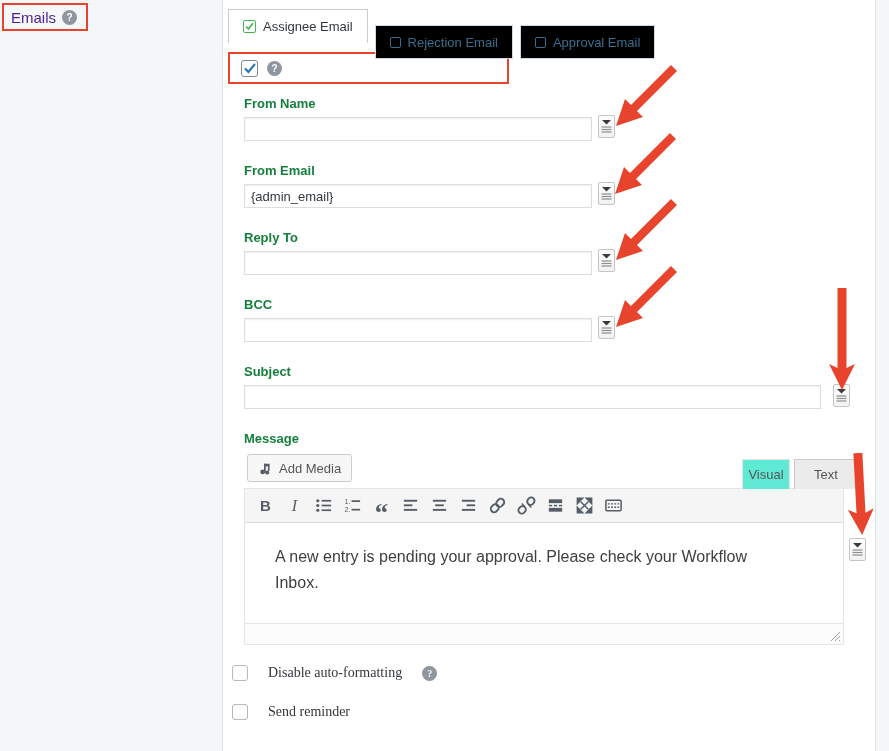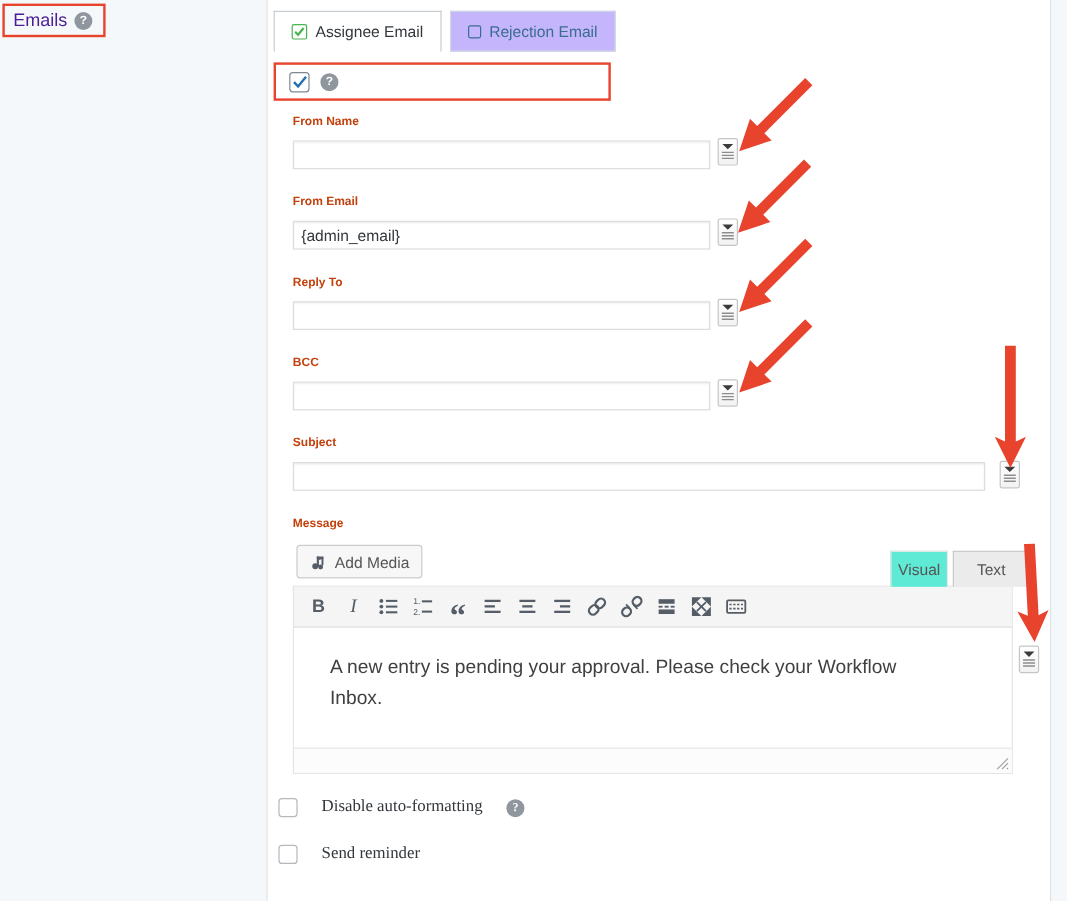--- a/index.html
+++ b/index.html
@@ -41,21 +41,21 @@
   .tabs-row { left:228px; top:9px; display:flex; gap:7px; z-index:3; }
   .tab {
     height:33px; display:flex; align-items:center; gap:7px;
     padding:16px 14px; font-size:13px; cursor:pointer;
   }
   .tab.active {
     background:#fff; border:1px solid #c8cdd2; border-bottom:none;
     color:#32373c; height:34px;
   }
   .tab.inactive {
-    background:#c4b5fd; border:1px solid #ccd8e2; color:#3a6d8f;
+    background:#000000; border:1px solid #ccd8e2; color:#3a6d8f;margin-top:16px;
   }
   .tab-check { width:13px; height:13px; border:1px solid #46b450; border-radius:2px;
     background:#fff; display:inline-flex; align-items:center; justify-content:center; }
   .tab-box { width:11px; height:11px; border:1px solid #3a6d8f; border-radius:2px; background:transparent; }
 
   
   .send-box {
     left:228px; top:52px; width:281px; height:32px;
     border:2px solid #e8432c;
     display:flex; align-items:center; gap:9px; padding-left:11px;
@@ -63,21 +63,21 @@
   .checkbox {
     width:17px; height:17px; background:#fff;
     border:1px solid #7e8993; border-radius:3px;
     display:inline-flex; align-items:center; justify-content:center;
     cursor:pointer; flex:0 0 auto;
   }
   .checkbox.small { width:16px; height:16px; border-color:#b4b9be; }
   .send-label { font-size:14px; color:#32373c; }
 
   
-  .f-label { position:absolute; left:244px; font-size:10px; font-weight:700; color:#c2410c; }
+  .f-label { position:absolute; left:244px; font-size:13px; font-weight:700; color:#15803d; }
   .text-input {
     position:absolute; left:244px; height:24px; width:348px;
     border:1px solid #ddd; background:#fff;
     box-shadow:inset 0 1px 2px rgba(0,0,0,.07);
     font-family:"Liberation Sans", sans-serif;
     font-size:13px; color:#32373c; padding:0 6px;
   }
   .merge-btn {
     position:absolute; width:17px; height:23px;
     border:1px solid #c5c5c5; border-radius:2px;
@@ -159,20 +159,24 @@
     <span class="tab-check">
       <svg width="9" height="9" viewBox="0 0 9 9">
           <polyline points="1,4.5 3.4,7 8,1.3" fill="none" stroke="#46b450" stroke-width="1.8"></polyline>
         </svg>
     </span>
     <span>Assignee Email</span>
   </div>
   <div class="tab inactive">
     <span class="tab-box"></span>
     <span>Rejection Email</span>
+  </div>
+  <div class="tab inactive">
+    <span class="tab-box"></span>
+    <span>Approval Email</span>
   </div>
 </div>
 
 <div class="abs send-box">
   <span class="checkbox">
     <svg width="12" height="11" viewBox="0 0 12 11">
         <polyline points="1,5.5 4.4,9 11,1" fill="none" stroke="#2271b1" stroke-width="2"></polyline>
       </svg>
   </span>
   <span class="help-icon">?</span>

